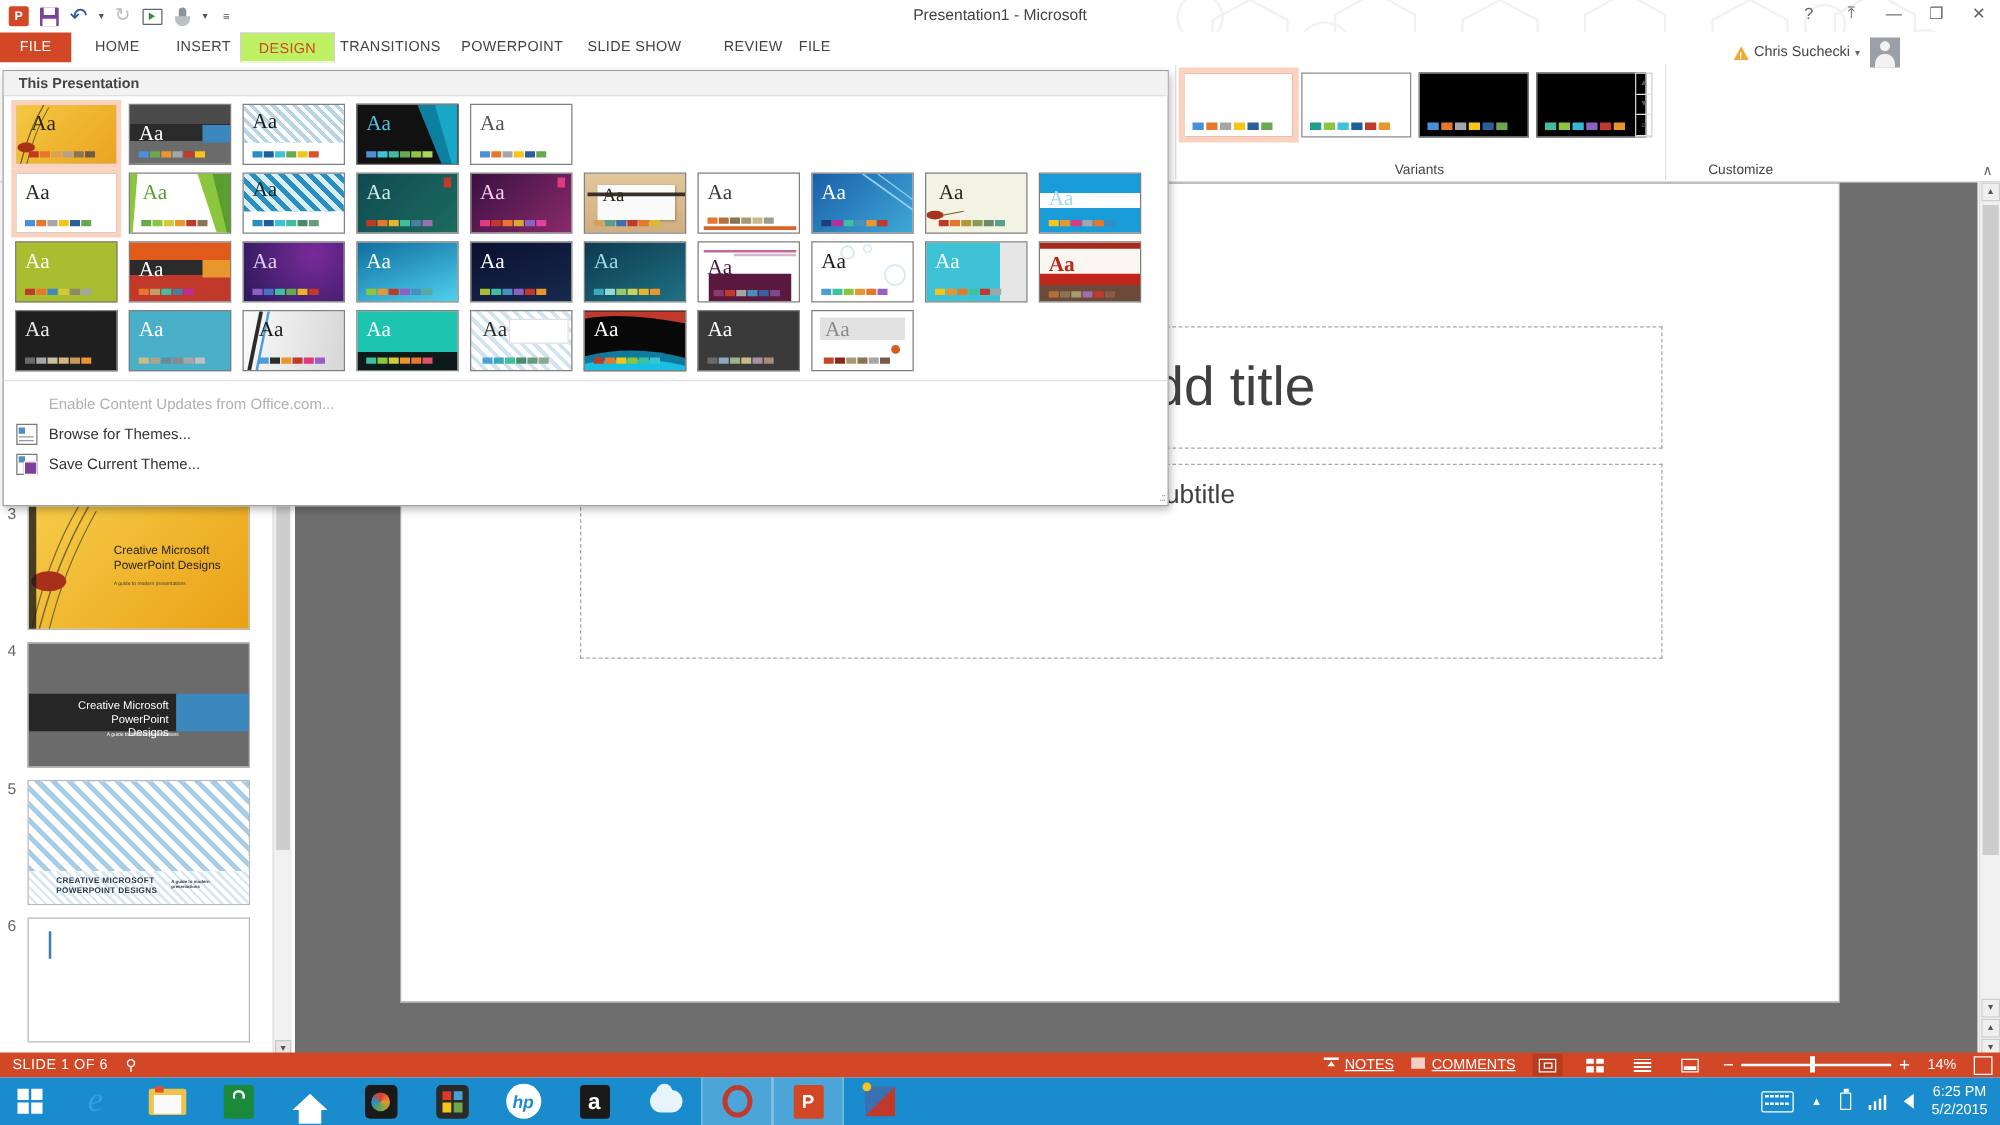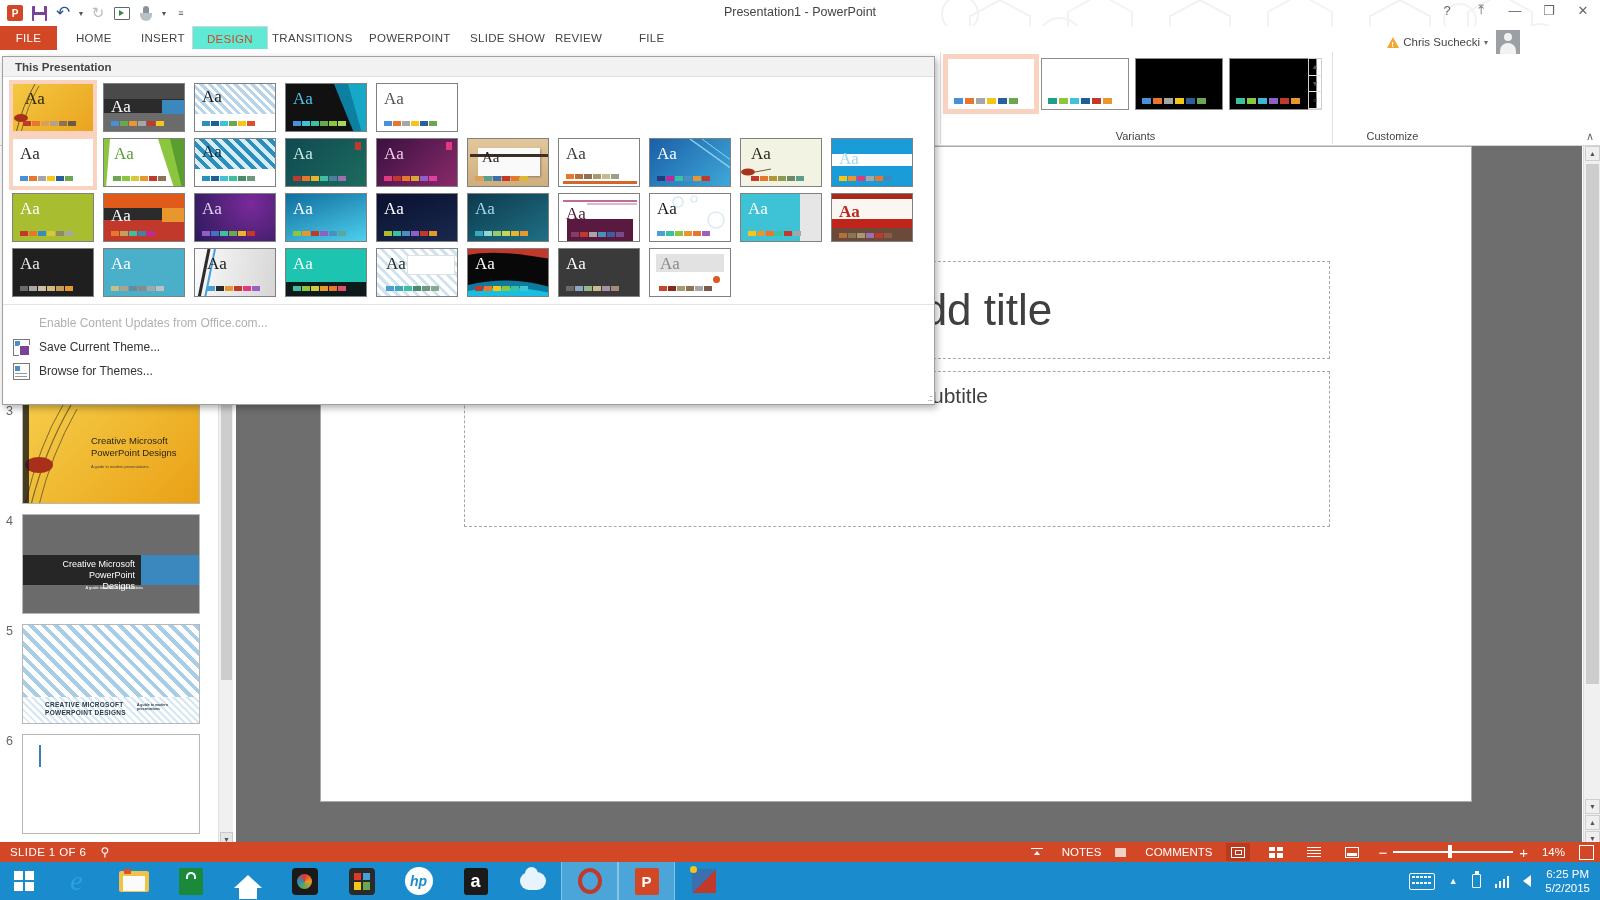--- a/index.html
+++ b/index.html
@@ -41,21 +41,21 @@
     position:absolute; left:0; top:5px; width:1600px; text-align:center;
     font-size:12.5px; color:#444; z-index:4;
   }
   .win-ctrls{ position:absolute; right:6px; top:2px; display:flex; align-items:center; gap:12px; z-index:5;}
   .win-ctrls div{ color:#666; font-size:13px; cursor:default; width:22px; text-align:center;}
 
   
   .tabstrip{ position:absolute; left:0; top:26px; width:1600px; height:24px; background:#fff; }
   .tab{ position:absolute; top:0; height:24px; line-height:24px; padding:0 14px; font-size:11.5px; color:#444; letter-spacing:.3px; cursor:default;}
   .tab.file{ background:#d24726; color:#fff; left:0; width:57px; padding:0; text-align:center;}
-  .tab.active{ color:#d24726; border:1px solid #d4d4d4; border-bottom:1px solid #fff; background:#5eead4; box-sizing:border-box; z-index:3;}
+  .tab.active{ color:#d24726; border:1px solid #d4d4d4; border-bottom:1px solid #fff; background:#bef264; box-sizing:border-box; z-index:3;}
   .account{ position:absolute; right:80px; top:30px; font-size:11.5px; color:#444; display:flex; align-items:center; gap:4px; z-index:6;}
   .warn-tri{ width:0;height:0;border-left:6px solid transparent;border-right:6px solid transparent;border-bottom:11px solid #f0a832; position:relative;}
   .warn-tri:after{content:"!";position:absolute;left:-2px;top:3px;font-size:8px;color:#fff;font-weight:bold;}
   .avatar{ width:24px;height:24px;background:#9aa0a6;position:relative;overflow:hidden; margin-left:4px;}
   .avatar:before{content:"";position:absolute;left:8px;top:3px;width:8px;height:8px;border-radius:50%;background:#f2f2f2;}
   .avatar:after{content:"";position:absolute;left:4px;top:13px;width:16px;height:12px;border-radius:8px 8px 0 0;background:#f2f2f2;}
 
   
   .ribbon{ position:absolute; left:0; top:50px; width:1600px; height:96px; background:#fff; border-bottom:1px solid #d4d4d4;}
   .grp-variants{ position:absolute; left:940px; top:2px; width:390px; height:92px; border-left:1px solid #e0e0e0;}
@@ -118,21 +118,21 @@
   .ph-title{ left:143px; top:114px; width:866px; height:98px; font-size:44px; font-family:"Liberation Sans", sans-serif; font-weight:300;}
   .ph-sub{ left:143px; top:224px; width:866px; height:156px; align-items:flex-start; padding-top:12px; font-size:21px;}
   .right-scroll{ position:absolute; right:0; top:146px; width:17px; bottom:54px; background:#f0f0f0; border-left:1px solid #dcdcdc;}
   .right-scroll .bar{ position:absolute; left:2px; top:18px; width:13px; height:520px; background:#cdcdcd;}
   .rs-btn{ position:absolute; left:1px; width:15px; height:15px; background:#efefef; border:1px solid #cfcfcf; display:flex; align-items:center; justify-content:center; font-size:7px; color:#555;}
 
   
   .statusbar{ position:absolute; left:0; bottom:38px; width:1600px; height:20px; background:#d24726; color:#fff; font-size:11.5px; display:flex; align-items:center;}
   .sb-left{ margin-left:10px; display:flex; align-items:center; gap:14px; letter-spacing:.4px;}
   .sb-right{ position:absolute; right:6px; display:flex; align-items:center; gap:14px;}
-  .sb-item{ display:flex; align-items:center; gap:19px; cursor:default;}
+  .sb-item{ display:flex; gap:5px; cursor:default;text-decoration:underline;}
   .view-btn{ width:24px; height:18px; display:flex; align-items:center; justify-content:center;}
   .view-btn.active{ background:#b93a1c;}
   .vico{ width:14px;height:11px;border:1.5px solid #fff;position:relative;}
   .vico.normal:after{content:"";position:absolute;left:3px;top:2px;right:2px;bottom:2px;border:1.5px solid #fff;}
   .vico.sorter{ border:none; display:flex; gap:2px; flex-wrap:wrap; width:15px;}
   .vico.sorter i{ width:6px;height:4.5px;background:#fff;display:block;}
   .vico.reading:after{content:"";position:absolute;left:1px;bottom:1px;right:1px;height:3px;background:#fff;}
   .notesico{ width:12px;height:9px;position:relative;}
   .notesico:before{content:"";position:absolute;left:0;top:0;width:12px;height:1.5px;background:#fff;}
   .notesico:after{content:"";position:absolute;left:3px;top:3px;border-bottom:4px solid #fff;border-left:3px solid transparent;border-right:3px solid transparent;}
@@ -204,40 +204,40 @@
           <span class="touch-ico"></span>
         </div>
       <div class="qbtn" style="width:9px">
           <span class="caret-sm">▼</span>
         </div>
       <div class="qbtn">
           <span style="font-size:9px;color:#555">≡</span>
         </div>
     </div>
 
-    <div class="win-title">Presentation1 - PowerPoint</div>
+    <div class="win-title">Presentation1 - Microsoft</div>
 
     <div class="win-ctrls">
       <div>?</div>
       <div>⤒</div>
       <div>—</div>
       <div>❐</div>
       <div>✕</div>
     </div>
   </div>
 
   <div class="tabstrip">
     <div class="tab file" style="left:0;width:57px">FILE</div>
     <div class="tab" style="left:62px">HOME</div>
     <div class="tab" style="left:127px">INSERT</div>
     <div class="tab active" style="left:192px">DESIGN</div>
     <div class="tab" style="left:258px">TRANSITIONS</div>
     <div class="tab" style="left:355px">POWERPOINT</div>
     <div class="tab" style="left:456px">SLIDE SHOW</div>
-    <div class="tab" style="left:541px">REVIEW</div>
+    <div class="tab" style="left:565px">REVIEW</div>
     <div class="tab" style="left:625px">FILE</div>
   </div>
 
   <div class="account">
     <span class="warn-tri"></span>
     <span>Chris Suchecki</span>
     <span style="font-size:8px;color:#666">▾</span>
     <span class="avatar"></span>
   </div>
 
@@ -733,26 +733,26 @@
       </div>
     </div>
 
     <div class="gal-sep"></div>
 
     <div class="gal-menu">
       <div class="gal-mi disabled">
         <span>Enable Content Updates from Office.com...</span>
       </div>
       <div class="gal-mi">
+        <span class="mi-ico browse"></span>
+        <span>Browse for Themes...</span>
+      </div>
+      <div class="gal-mi">
         <span class="mi-ico savetheme"></span>
         <span>Save Current Theme...</span>
-      </div>
-      <div class="gal-mi">
-        <span class="mi-ico browse"></span>
-        <span>Browse for Themes...</span>
       </div>
     </div>
     <div class="gal-resize">.::</div>
   </div>
 
   <div class="thumbpane">
     <div class="slide-item" style="top:258px">
       <span class="slide-num" style="top:0;left:-16px">3</span>
       <div class="mini" style="background:linear-gradient(135deg,#f6cc48,#e9a116)">
         <svg width="178" height="100" style="position:absolute;left:0;top:0">

